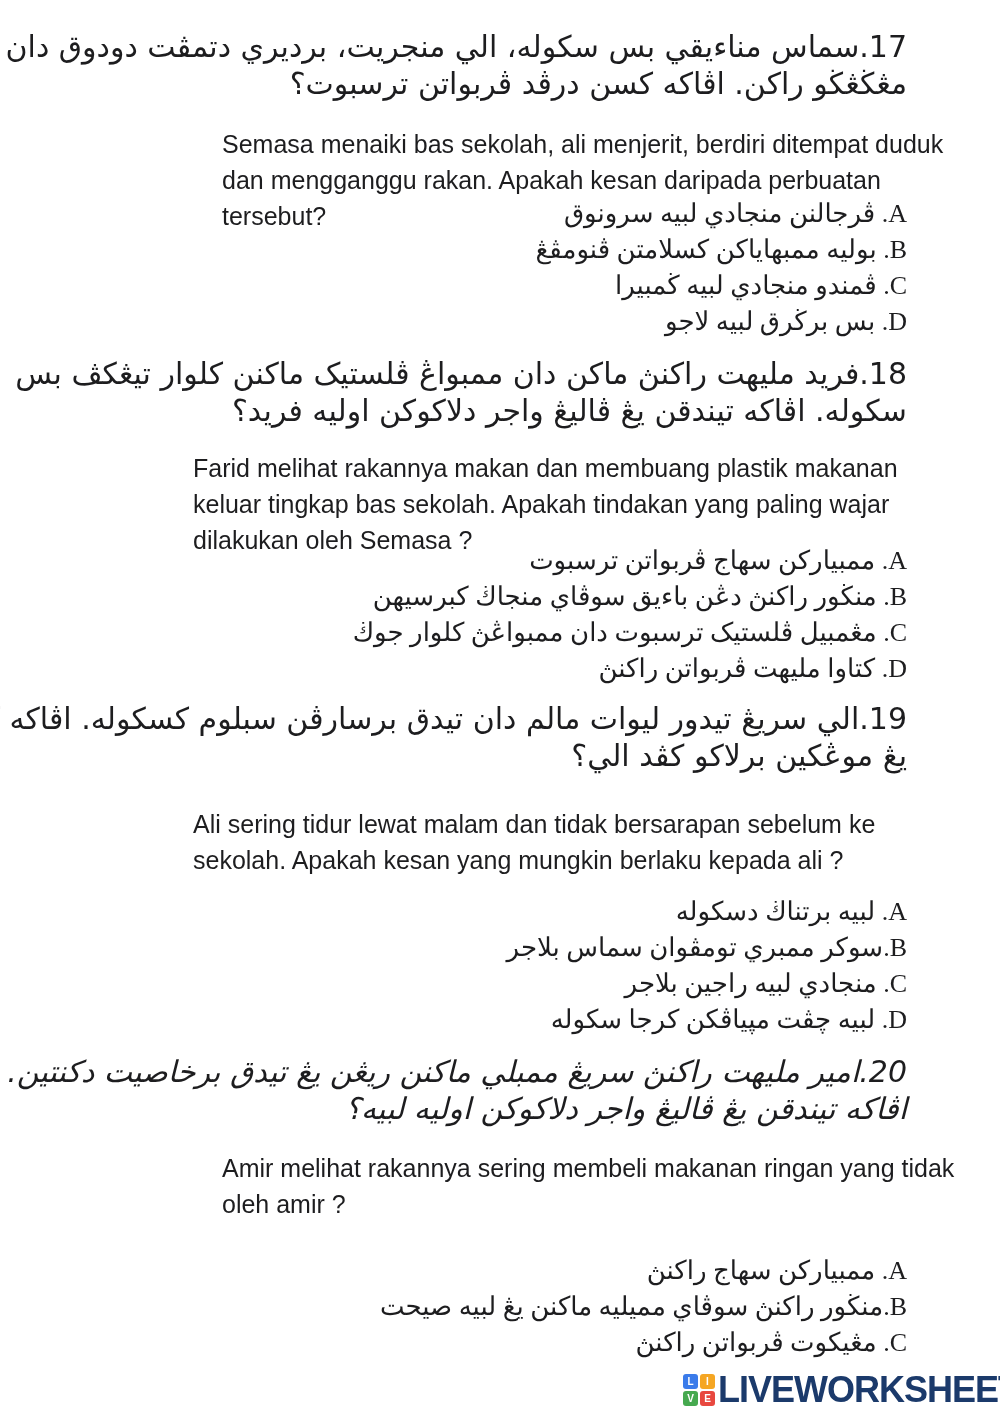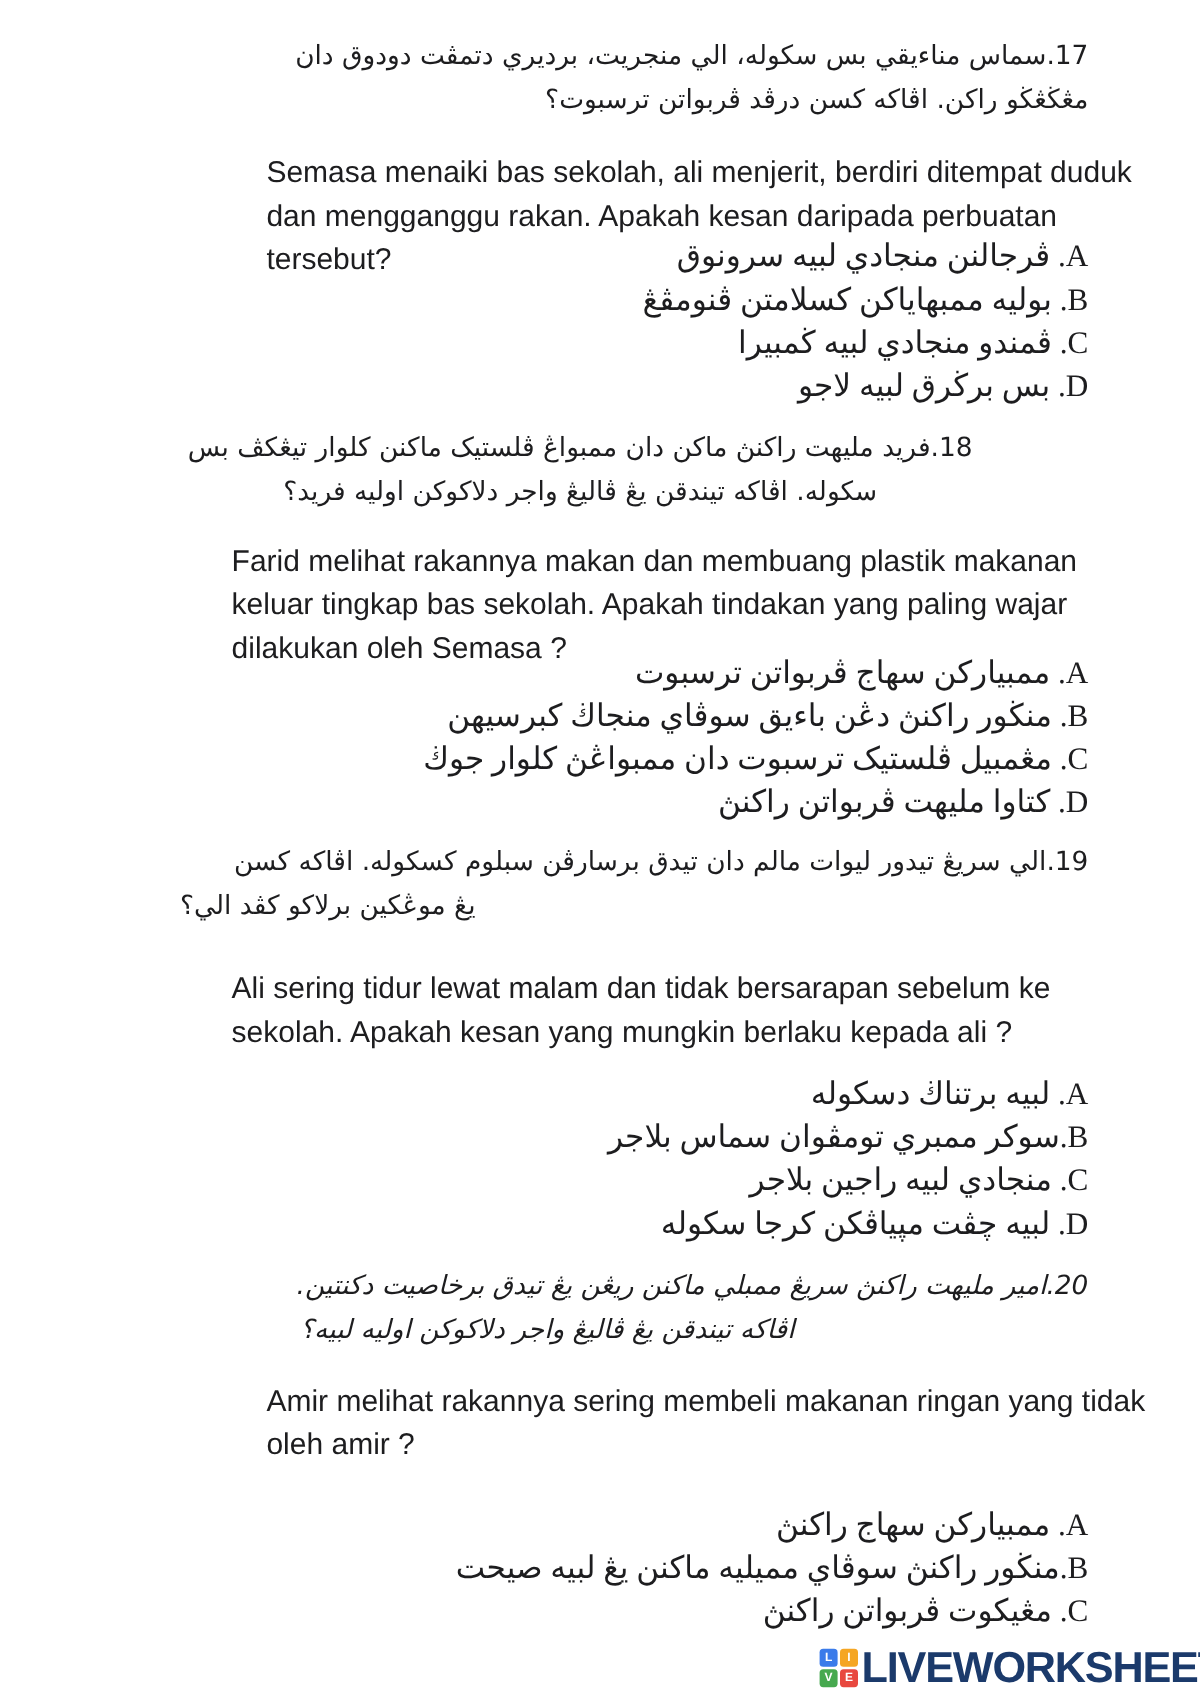--- a/index.html
+++ b/index.html
@@ -12,25 +12,25 @@
     color: #1d1d1f;
   }
   .block { position: absolute; }
 
   
   .jawi {
     right: 93px; left: 60px;
     text-align: right;
     direction: rtl;
     font-family: "DejaVu Sans", sans-serif;
-    font-size: 22px;
+    font-size: 30px;
     line-height: 37px;
   }
   .jawi .jline { white-space: nowrap; }
-  .jline-center { text-align: left; white-space: nowrap; }
+  .jline-center { text-align: right; white-space: nowrap; }
 
   
   .latin {
     font-size: 25px;
     line-height: 36px;
     text-align: left;
     direction: ltr;
   }
 
   
@@ -42,21 +42,21 @@
     font-size: 26px;
     line-height: 36px;
   }
   .opt { white-space: nowrap; }
 
   
   .q17-jawi  { top: 28px; }
   .q17-latin { top: 126px; left: 222px; }
   .q17-opts  { top: 196px; }
 
-  .q18-jawi  { top: 355px; text-align: center; }
+  .q18-jawi  { top: 355px; }
   .q18-latin { top: 450px; left: 193px; }
   .q18-opts  { top: 543px; }
 
   .q19-jawi  { top: 700px; }
   .q19-latin { top: 806px; left: 193px; }
   .q19-opts  { top: 894px; }
   .q19-l2 { margin-left: 90px; }
 
   .q20-jawi  { top: 1053px; font-style: italic; }
   .q20-latin { top: 1150px; left: 222px; }

